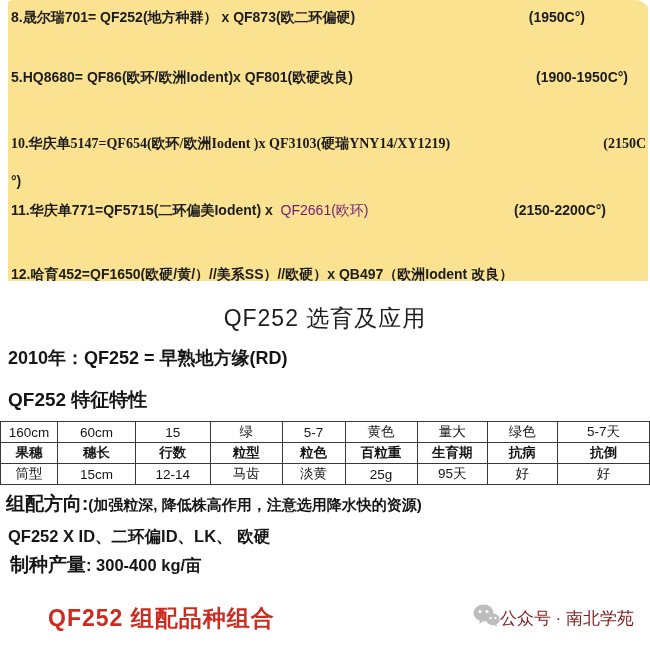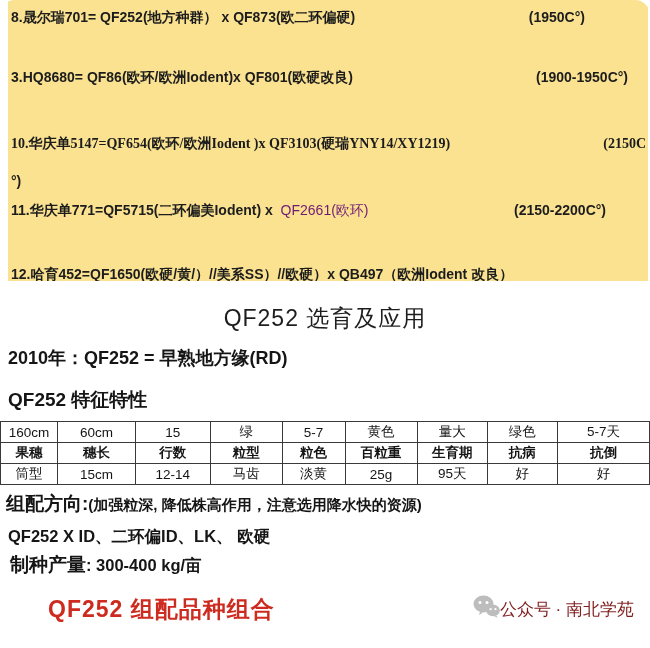--- a/index.html
+++ b/index.html
@@ -92,21 +92,21 @@
   .direction-line { margin-top: 6px; padding-left: 6px; line-height: 25px; white-space: nowrap; }
   .direction-label { font-size: 19px; font-weight: 700; }
   .direction-text  { font-size: 15px; font-weight: 600; }
   .cross-line { margin-top: 8px; padding-left: 8px; font-size: 16.5px; font-weight: 600; line-height: 22px; }
   .yield-line { margin-top: 5px; padding-left: 10px; line-height: 26px; white-space: nowrap; }
   .yield-label { font-size: 19px; font-weight: 700; }
   .yield-value { font-size: 16.5px; font-weight: 700; }
 
   
   .footer-row {
-    margin-top: 14px;
+    margin-top: 23px;
     display: flex;
     justify-content: space-between;
     align-items: center;
     height: 32px;
     text-align: center;
   }
   .red-title {
     margin-left: 48px;
     font-size: 23px;
     font-weight: 600;
@@ -127,21 +127,21 @@
 <body>
 
 <div class="page">
 
   <div class="pedigree">
     <div class="yline l8">
       <span>8.晟尔瑞701= QF252(地方种群） x QF873(欧二环偏硬)</span>
       <span class="temp">(1950C°)</span>
     </div>
     <div class="yline l9">
-      <span>3.HQ8680= QF86(欧环/欧洲Iodent)x QF801(欧硬改良)</span>
+      <span>5.HQ8680= QF86(欧环/欧洲Iodent)x QF801(欧硬改良)</span>
       <span class="temp">(1900-1950C°)</span>
     </div>
     <div class="yline l10">
       <span>10.华庆单5147=QF654(欧环/欧洲Iodent )x QF3103(硬瑞YNY14/XY1219)</span>
       <span class="temp">(2150C</span>
     </div>
     <div class="yline w10">°)</div>
     <div class="yline l11">
       <span><span>11.华庆单771=QF5715(二环偏美Iodent)  x</span>&nbsp; <span class="light">QF2661(欧环)</span></span>
       <span class="temp">(2150-2200C°)</span>

